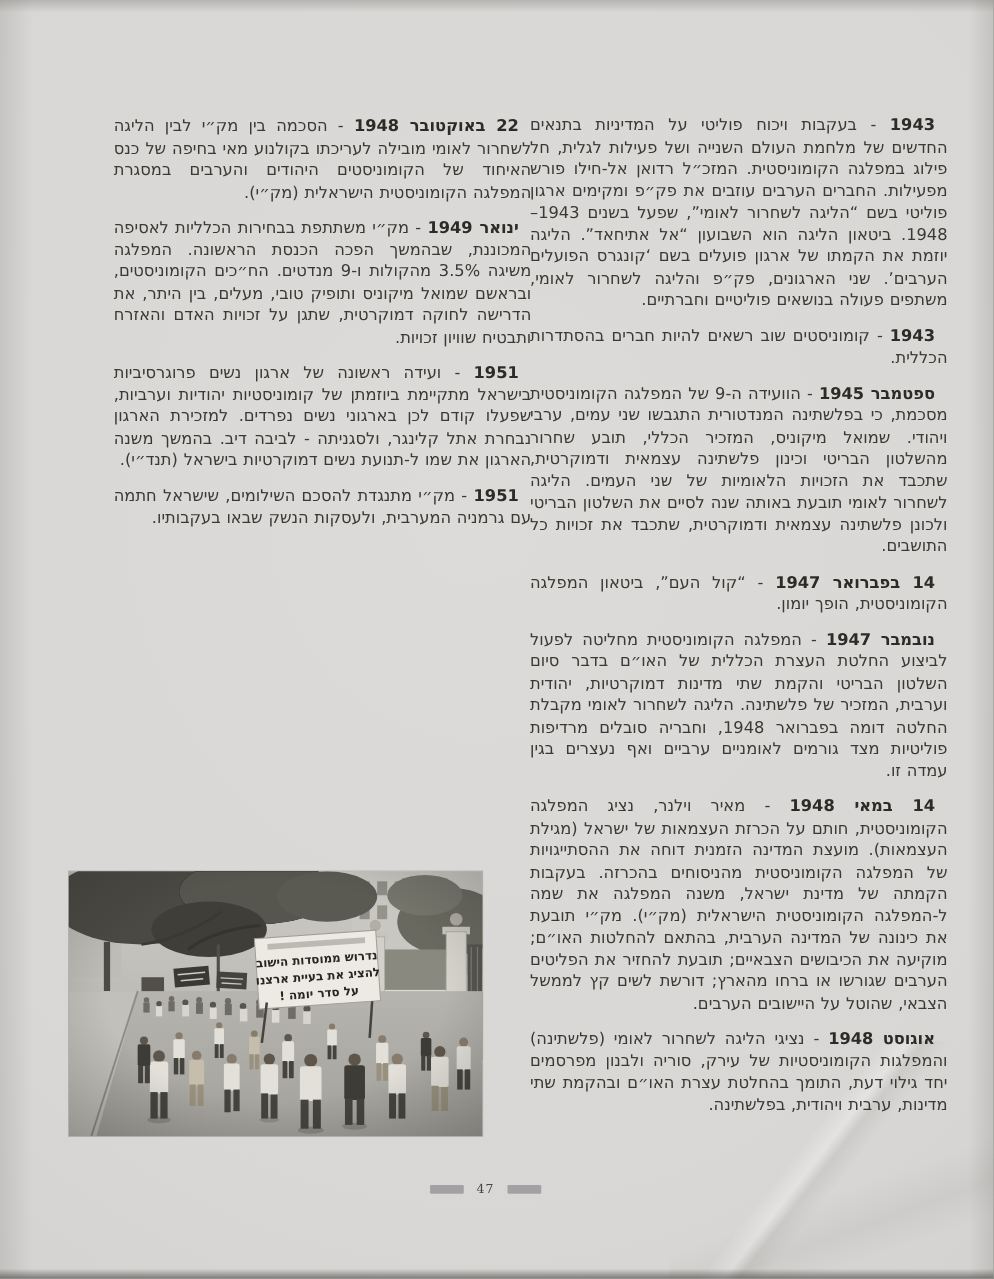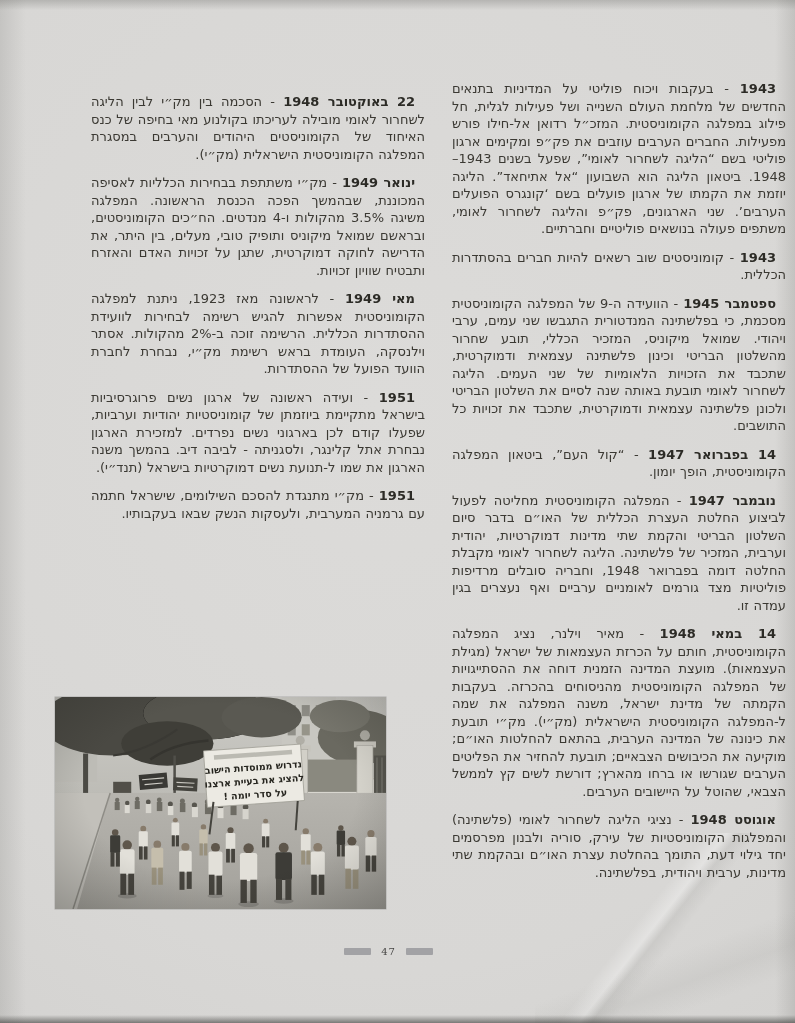--- a/index.html
+++ b/index.html
@@ -37,21 +37,21 @@
     position:absolute;right:0;top:0;bottom:0;width:20px;pointer-events:none;
     background:linear-gradient(to left, rgba(110,110,106,.20), rgba(110,110,106,0));
   }
 
   .col{
     position:absolute;width:334px;
     direction:rtl;text-align:justify;
     font-size:13px;line-height:17.5px;
     color:#3b3933;word-spacing:.5px;
   }
-  .col-right{top:80px;left:424px;margin-left:28px;}
+  .col-right{top:92px;left:424px;}
   .col-left{top:93px;left:56px;margin-left:35px;}
   .entry{margin:0 0 11px 0;text-indent:10px;}
   .entry .date{font-weight:bold;color:#2c2b26;}
 
   .photo{
     position:absolute;left:55px;top:697px;width:331px;height:212px;
     box-shadow:0 0 0 .5px rgba(90,90,86,.35);
     background:#b9b7b1;
   }
   .photo svg{display:block;width:100%;height:100%;}
@@ -85,22 +85,21 @@
     <p class="entry"><span class="date">1943</span> <span>- קומוניסטים שוב רשאים להיות חברים בהסתדרות הכללית.</span></p>
     <p class="entry"><span class="date">ספטמבר 1945</span> <span>- הוועידה ה-9 של המפלגה הקומוניסטית מסכמת, כי בפלשתינה המנדטורית התגבשו שני עמים, ערבי ויהודי. שמואל מיקוניס, המזכיר הכללי, תובע שחרור מהשלטון הבריטי וכינון פלשתינה עצמאית ודמוקרטית, שתכבד את הזכויות הלאומיות של שני העמים. הליגה לשחרור לאומי תובעת באותה שנה לסיים את השלטון הבריטי ולכונן פלשתינה עצמאית ודמוקרטית, שתכבד את זכויות כל התושבים.</span></p>
     <p class="entry"><span class="date">14 בפברואר 1947</span> <span>- “קול העם”, ביטאון המפלגה הקומוניסטית, הופך יומון.</span></p>
     <p class="entry"><span class="date">נובמבר 1947</span> <span>- המפלגה הקומוניסטית מחליטה לפעול לביצוע החלטת העצרת הכללית של האו״ם בדבר סיום השלטון הבריטי והקמת שתי מדינות דמוקרטיות, יהודית וערבית, המזכיר של פלשתינה. הליגה לשחרור לאומי מקבלת החלטה דומה בפברואר 1948, וחבריה סובלים מרדיפות פוליטיות מצד גורמים לאומניים ערביים ואף נעצרים בגין עמדה זו.</span></p>
     <p class="entry"><span class="date">14 במאי 1948</span> <span>- מאיר וילנר, נציג המפלגה הקומוניסטית, חותם על הכרזת העצמאות של ישראל (מגילת העצמאות). מועצת המדינה הזמנית דוחה את ההסתייגויות של המפלגה הקומוניסטית מהניסוחים בהכרזה. בעקבות הקמתה של מדינת ישראל, משנה המפלגה את שמה ל-המפלגה הקומוניסטית הישראלית (מק״י). מק״י תובעת את כינונה של המדינה הערבית, בהתאם להחלטות האו״ם; מוקיעה את הכיבושים הצבאיים; תובעת להחזיר את הפליטים הערבים שגורשו או ברחו מהארץ; דורשת לשים קץ לממשל הצבאי, שהוטל על היישובים הערבים.</span></p>
     <p class="entry"><span class="date">אוגוסט 1948</span> <span>- נציגי הליגה לשחרור לאומי (פלשתינה) והמפלגות הקומוניסטיות של עירק, סוריה ולבנון מפרסמים יחד גילוי דעת, התומך בהחלטת עצרת האו״ם ובהקמת שתי מדינות, ערבית ויהודית, בפלשתינה.</span></p>
   </div>
 
   <div class="col col-left">
     <p class="entry"><span class="date">22 באוקטובר 1948</span> <span>- הסכמה בין מק״י לבין הליגה לשחרור לאומי מובילה לעריכתו בקולנוע מאי בחיפה של כנס האיחוד של הקומוניסטים היהודים והערבים במסגרת המפלגה הקומוניסטית הישראלית (מק״י).</span></p>
-    <p class="entry"><span class="date">ינואר 1949</span> <span>- מק״י משתתפת בבחירות הכלליות לאסיפה המכוננת, שבהמשך הפכה הכנסת הראשונה. המפלגה משיגה 3.5% מהקולות ו-4 מנדטים. הח״כים הקומוניסטים, ובראשם שמואל מיקוניס ותופיק טובי, מעלים, בין היתר, את הדרישה לחוקה דמוקרטית, שתגן על זכויות האדם והאזרח ותבטיח שוויון זכויות.</span></p>
-    <p class="entry"><span class="date">מאי 1949</span> <span>- לראשונה מאז 1923, ניתנת למפלגה הקומוניסטית אפשרות להגיש רשימה לבחירות לוועידת ההסתדרות הכללית. הרשימה זוכה ב-2% מהקולות. אסתר וילנסקה, העומדת בראש רשימת מק״י, נבחרת לחברת הוועד הפועל של ההסתדרות.</span></p>
+    <p class="entry"><span class="date">ינואר 1949</span> <span>- מק״י משתתפת בבחירות הכלליות לאסיפה המכוננת, שבהמשך הפכה הכנסת הראשונה. המפלגה משיגה 3.5% מהקולות ו-9 מנדטים. הח״כים הקומוניסטים, ובראשם שמואל מיקוניס ותופיק טובי, מעלים, בין היתר, את הדרישה לחוקה דמוקרטית, שתגן על זכויות האדם והאזרח ותבטיח שוויון זכויות.</span></p>
     <p class="entry"><span class="date">1951</span> <span>- ועידה ראשונה של ארגון נשים פרוגרסיביות בישראל מתקיימת ביוזמתן של קומוניסטיות יהודיות וערביות, שפעלו קודם לכן בארגוני נשים נפרדים. למזכירת הארגון נבחרת אתל קלינגר, ולסגניתה - לביבה דיב. בהמשך משנה הארגון את שמו ל-תנועת נשים דמוקרטיות בישראל (תנד״י).</span></p>
     <p class="entry"><span class="date">1951</span> <span>- מק״י מתנגדת להסכם השילומים, שישראל חתמה עם גרמניה המערבית, ולעסקות הנשק שבאו בעקבותיו.</span></p>
   </div>
 
   <div class="photo">
     <svg viewBox="0 0 330 210" preserveAspectRatio="none">
       <defs>
         <linearGradient id="sky" x1="0" y1="0" x2="0" y2="1">
           <stop offset="0" stop-color="#cccbc6"></stop>
             <stop offset="1" stop-color="#bbbab4"></stop>

